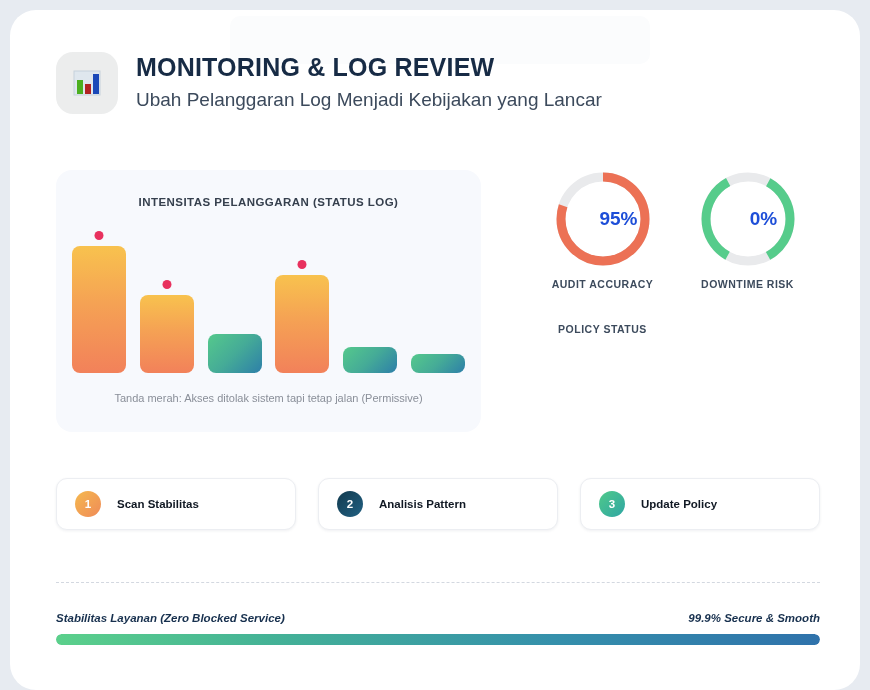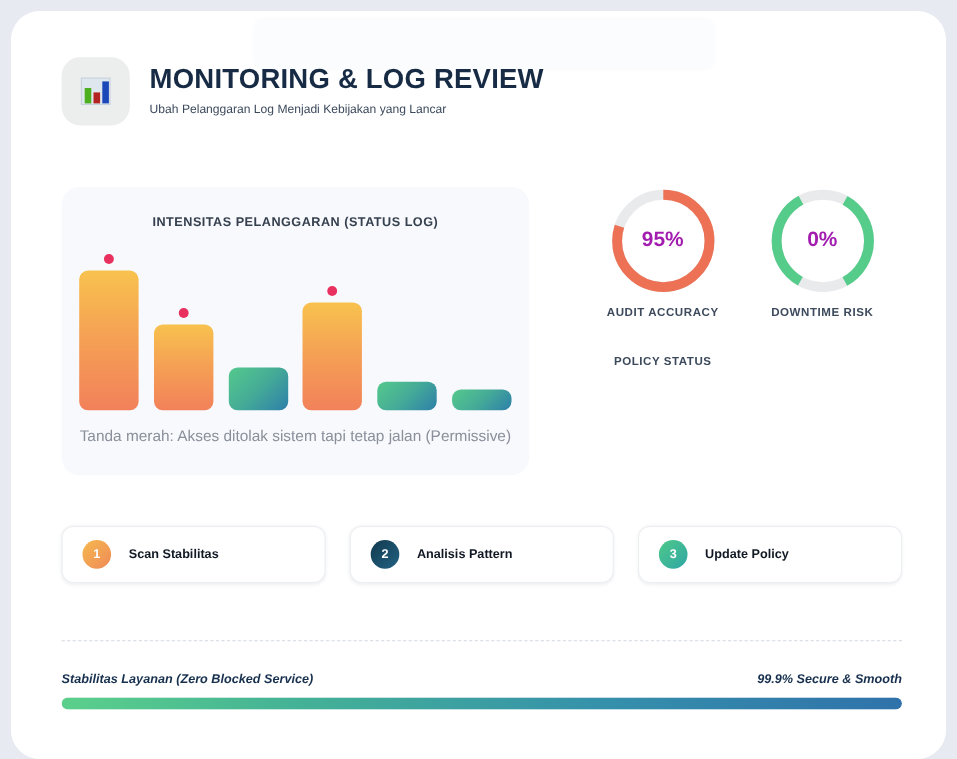--- a/index.html
+++ b/index.html
@@ -74,21 +74,21 @@
   #header-text { margin-left: 18px; }
   #page-title {
     font-size: 25px;
     font-weight: bold;
     color: #172b45;
     letter-spacing: .2px;
     line-height: 1.1;
     margin: 0;
   }
   #page-subtitle {
-    font-size: 11px;
+    font-size: 19px;
     color: #3c4a5c;
     margin-top: 8px;
     line-height: 1.2;
   }
 
   
   #chart-panel {
     position: absolute;
     left: 46px;
     top: 160px;
@@ -140,21 +140,21 @@
     background: #e8315e;
     left: 50%;
     transform: translateX(-50%);
   }
   #chart-caption {
     position: absolute;
     bottom: 28px;
     left: 0;
     width: 100%;
     text-align: center;
-    font-size: 14px;
+    font-size: 11px;
     color: #8a8f99;
   }
 
   
   #gauges {
     position: absolute;
     left: 520px;
     top: 160px;
     width: 290px;
     display: flex;
@@ -172,29 +172,29 @@
     width: 98px;
     height: 98px;
   }
   .gauge-ring svg {
     position: absolute;
     left: 0; top: 0;
     transform: rotate(-90deg);
   }
   .gauge-value {
     position: absolute;
-    left: 0; top: 0;
+    left: 16px; top: 0;
     width: 98px;
     height: 98px;
     display: flex;
     align-items: center;
     justify-content: center;
     font-size: 19px;
     font-weight: bold;
-    color: #a21caf;
+    color: #1d4ed8;
   }
   .gauge-label {
     margin-top: 10px;
     font-size: 10.5px;
     font-weight: bold;
     letter-spacing: .5px;
     color: #3c4a5c;
     text-align: center;
   }
 

